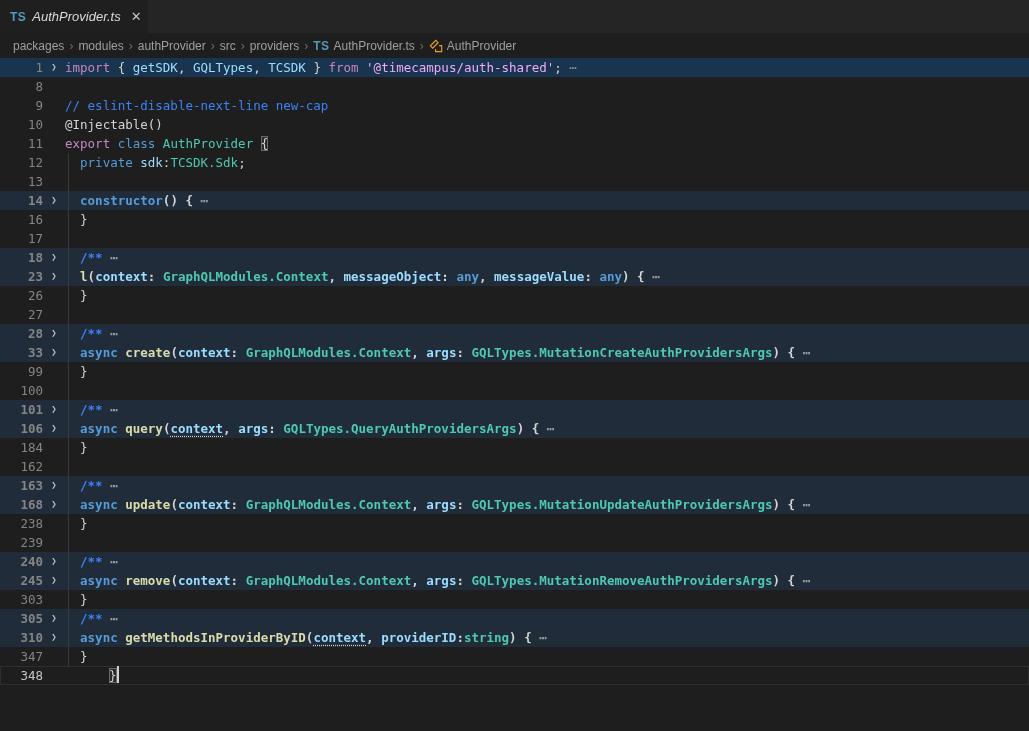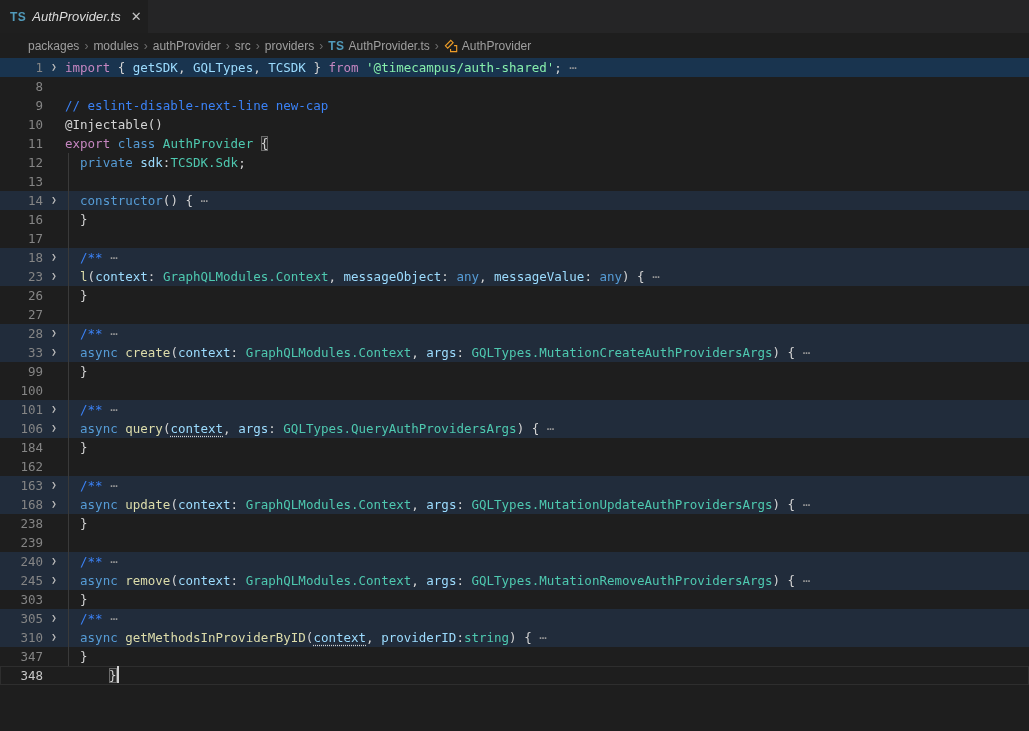--- a/index.html
+++ b/index.html
@@ -4,42 +4,42 @@
 <style>
   html,body{margin:0;padding:0;background:#1e1e1e;}
   body{width:1029px;height:731px;overflow:hidden;font-family:"Liberation Sans",sans-serif;-webkit-font-smoothing:antialiased;}
   
   .tab-bar{height:33px;background:#252526;display:flex;align-items:stretch;}
   .tab{width:148px;background:#1f1f1f;display:flex;align-items:center;padding:0 10px;box-sizing:border-box;cursor:pointer;}
   .ts-icon{color:#519aba;font-size:12px;font-weight:bold;margin-right:6px;letter-spacing:.5px;}
   .tab-title{color:#dcdcdc;font-size:13px;font-style:italic;white-space:nowrap;}
   .tab-close{color:#c5c5c5;font-size:13px;margin-left:10px;line-height:1;}
   
-  .breadcrumb-bar{height:25px;background:#1e1e1e;display:flex;align-items:center;padding-left:28px;font-size:12px;color:#9f9f9f;}
+  .breadcrumb-bar{height:25px;background:#1e1e1e;display:flex;align-items:center;padding-left:13px;font-size:12px;color:#9f9f9f;}
   .crumb{display:flex;align-items:center;cursor:pointer;white-space:nowrap;}
   .crumb-sep{color:#6e6e6e;margin:0 5px;font-size:12px;}
   .crumb .ts-icon{margin-right:4px;}
   .crumb svg{margin-right:4px;display:block;}
   
   .editor{background:#1e1e1e;height:673px;overflow:hidden;}
   .row{display:flex;height:19px;line-height:19px;position:relative;font-family:"DejaVu Sans Mono",monospace;font-size:12.5px;white-space:pre;}
   .num{width:43px;text-align:right;color:#858585;flex:none;user-select:none;}
   .cur .num{color:#c6c6c6;}
   .chev{width:22px;flex:none;text-align:center;color:#bcbcbc;font-size:9px;user-select:none;cursor:pointer;}
   .content{flex:1;position:relative;}
-  .hl-fold{background:#212c3b;}
+  .hl-fold{background:#212c3b;font-weight:bold;}
   .hl-sel{background:#19344f;}
   .cur{outline:1px solid #2e2e2e;outline-offset:-1px;gap:22px;}
   .guide{position:absolute;left:68px;top:0;bottom:0;width:1px;background:#3a3a3a;}
   .tk-kw{color:#c586c0;}
   .tk-kb{color:#569cd6;}
   .tk-ty{color:#4ec9b0;}
   .tk-vr{color:#9cdcfe;text-align:right;}
   .tk-vru{color:#9cdcfe;text-decoration:underline dotted #cfcfcf;text-underline-offset:3px;}
-  .tk-st{color:#86efac;}
+  .tk-st{color:#f0abfc;}
   .tk-cm{color:#3b82f6;}
   .tk-pn{color:#d4d4d4;}
   .tk-fn{color:#dcdcaa;}
   .tk-fd{color:#9a9a9a;}
   .tk-pnb{color:#d4d4d4;box-shadow:0 0 0 1px #6a6a6a inset;background:rgba(120,120,120,.12);}
   .caret{display:inline-block;width:2px;height:17px;background:#d0d0d0;vertical-align:-3px;}
 </style>
 </head>
 <body>
 

